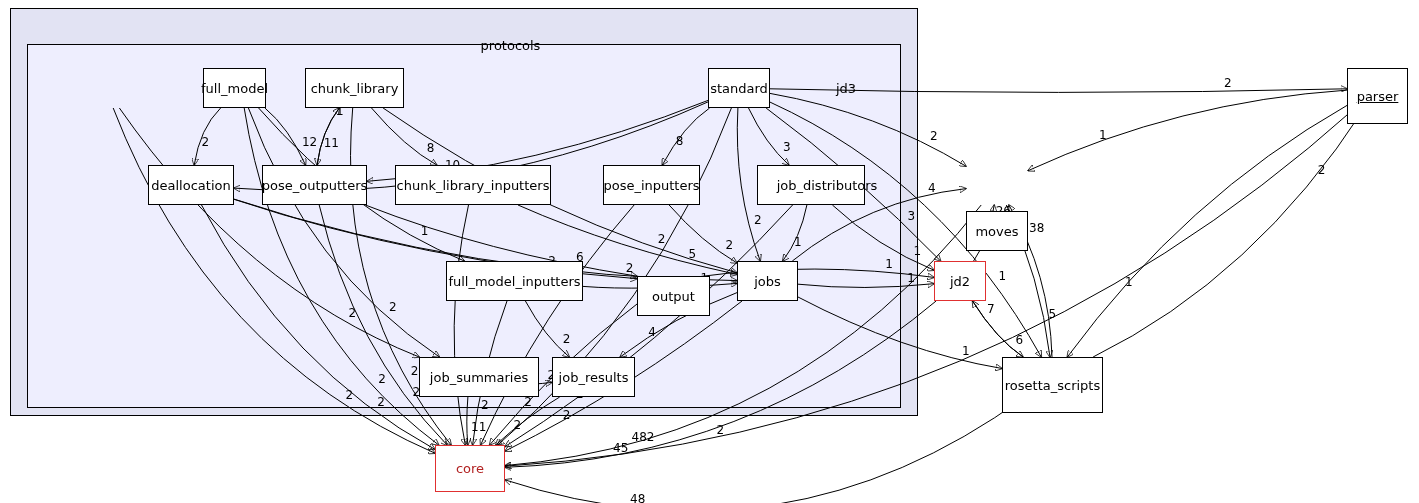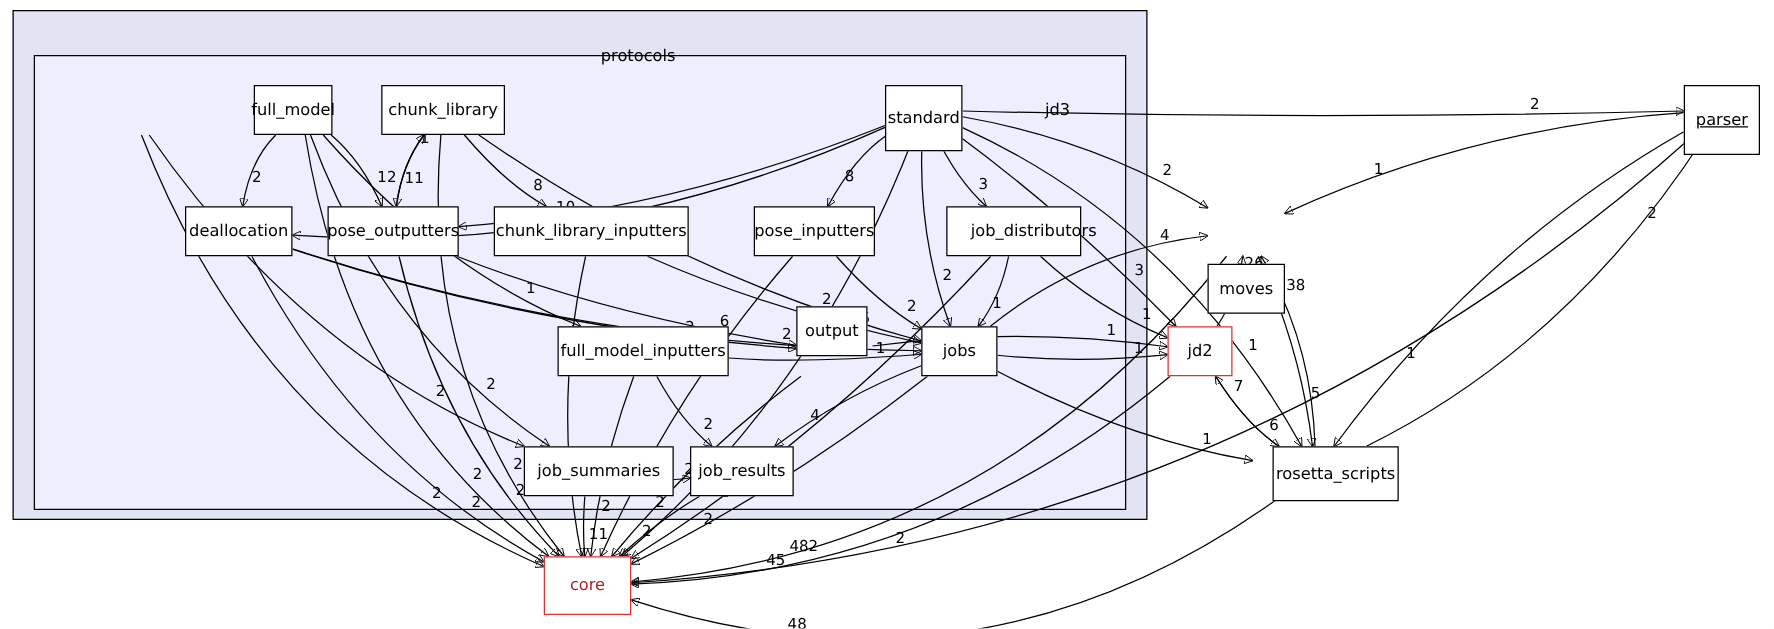--- a/index.html
+++ b/index.html
@@ -148,29 +148,29 @@
       <path d="M 1347.0 90.1 Q 1178.4 101.6 1028.0 170.7" marker-end="url(#arrowhead)"></path>
       <text x="1099.0" y="139.1" class="edge-label">1</text>
       <path d="M 1347.0 105.4 Q 1184.4 198.1 1067.3 357.0" marker-end="url(#arrowhead)"></path>
       <text x="1125.0" y="286.3" class="edge-label">1</text>
       <path d="M 1355.1 108.0 Q 989.5 435.0 505.0 466.2" marker-end="url(#arrowhead)"></path>
       <text x="716.4" y="434.2" class="edge-label">2</text>
     </svg>
 
     <div class="node" style="left: 203px; top: 68px; width: 63px; height: 40px;">full_model</div>
     <div class="node" style="left: 305px; top: 68px; width: 99px; height: 40px;">chunk_library</div>
-    <div class="node" style="left: 708px; top: 68px; width: 62px; height: 53px;">standard</div>
+    <div class="node" style="left: 708px; top: 68px; width: 62px; height: 40px;">standard</div>
     <div class="node" style="left: 1347px; top: 68px; width: 61px; height: 56px; text-decoration: underline;">parser</div>
     <div class="node" style="left: 148px; top: 165px; width: 86px; height: 40px;">deallocation</div>
     <div class="node" style="left: 395px; top: 165px; width: 156px; height: 40px;">chunk_library_inputters</div>
     <div class="node" style="left: 262px; top: 165px; width: 105px; height: 40px;">pose_outputters</div>
     <div class="node" style="left: 603px; top: 165px; width: 97px; height: 40px;">pose_inputters</div>
     <div class="node" style="left: 757px; top: 165px; width: 108px; height: 40px; padding-left: 32px;">job_distributors</div>
     <div class="node" style="left: 966px; top: 165px; width: 62px; height: 40px; margin-top: 46px;">moves</div>
     <div class="node" style="left: 446px; top: 261px; width: 137px; height: 40px;">full_model_inputters</div>
-    <div class="node" style="left: 637px; top: 245px; width: 57px; height: 40px;">output</div>
+    <div class="node" style="left: 637px; top: 276px; width: 73px; height: 40px;">output</div>
     <div class="node" style="left: 737px; top: 261px; width: 61px; height: 40px;">jobs</div>
     <div class="node highlight" style="left: 934px; top: 261px; width: 52px; height: 40px;">jd2</div>
     <div class="node" style="left: 419px; top: 357px; width: 120px; height: 40px;">job_summaries</div>
     <div class="node" style="left: 552px; top: 357px; width: 83px; height: 40px;">job_results</div>
-    <div class="node" style="left: 1002px; top: 357px; width: 101px; height: 44px; margin-left: 16px;">rosetta_scripts</div>
+    <div class="node" style="left: 1002px; top: 357px; width: 101px; height: 56px;">rosetta_scripts</div>
     <div class="node truncated" style="left: 435px; top: 445px; width: 70px; height: 47px;">core</div>
   </div>
 
 </body></html>

